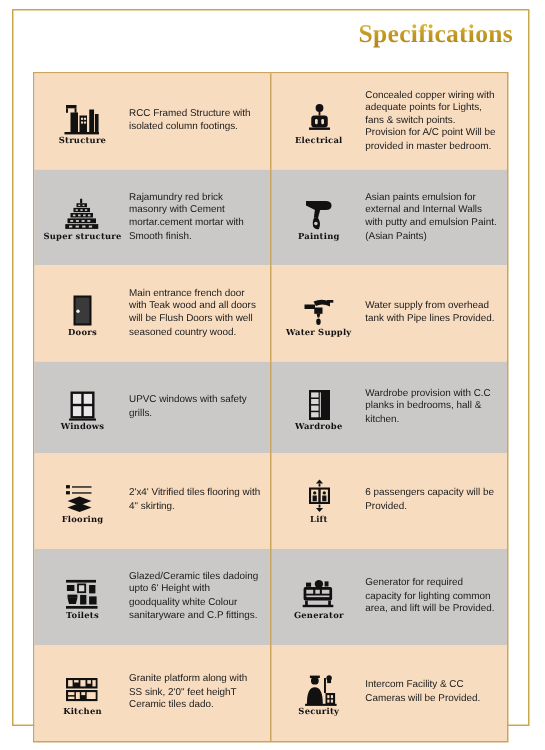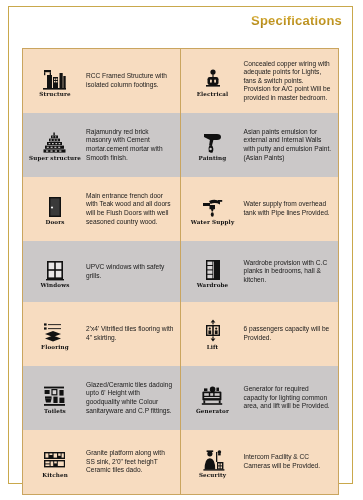--- a/index.html
+++ b/index.html
@@ -31,29 +31,29 @@
     position: absolute;
     left: 0;
     top: 0;
     width: 100%;
     height: 40px;
   }
   #page-title {
     position: absolute;
     right: 10px;
     top: 6px;
-    font-size: 13px;
+    font-size: 17px;
     font-weight: 600;
     letter-spacing: 0.2px;
     color: #c9a227;
     background: linear-gradient(180deg, #e8c766 0%, #c79b22 45%, #a87f18 100%);
     -webkit-background-clip: text;
     background-clip: text;
     -webkit-text-fill-color: transparent;
-    font-family: Liberation Sans, sans-serif;
+    font-family: Liberation Serif, serif;
     white-space: nowrap;
     margin-left: 36px;
   }
 
   
   #spec-table {
     position: absolute;
     left: 13px;
     top: 41px;
     width: 317px;

